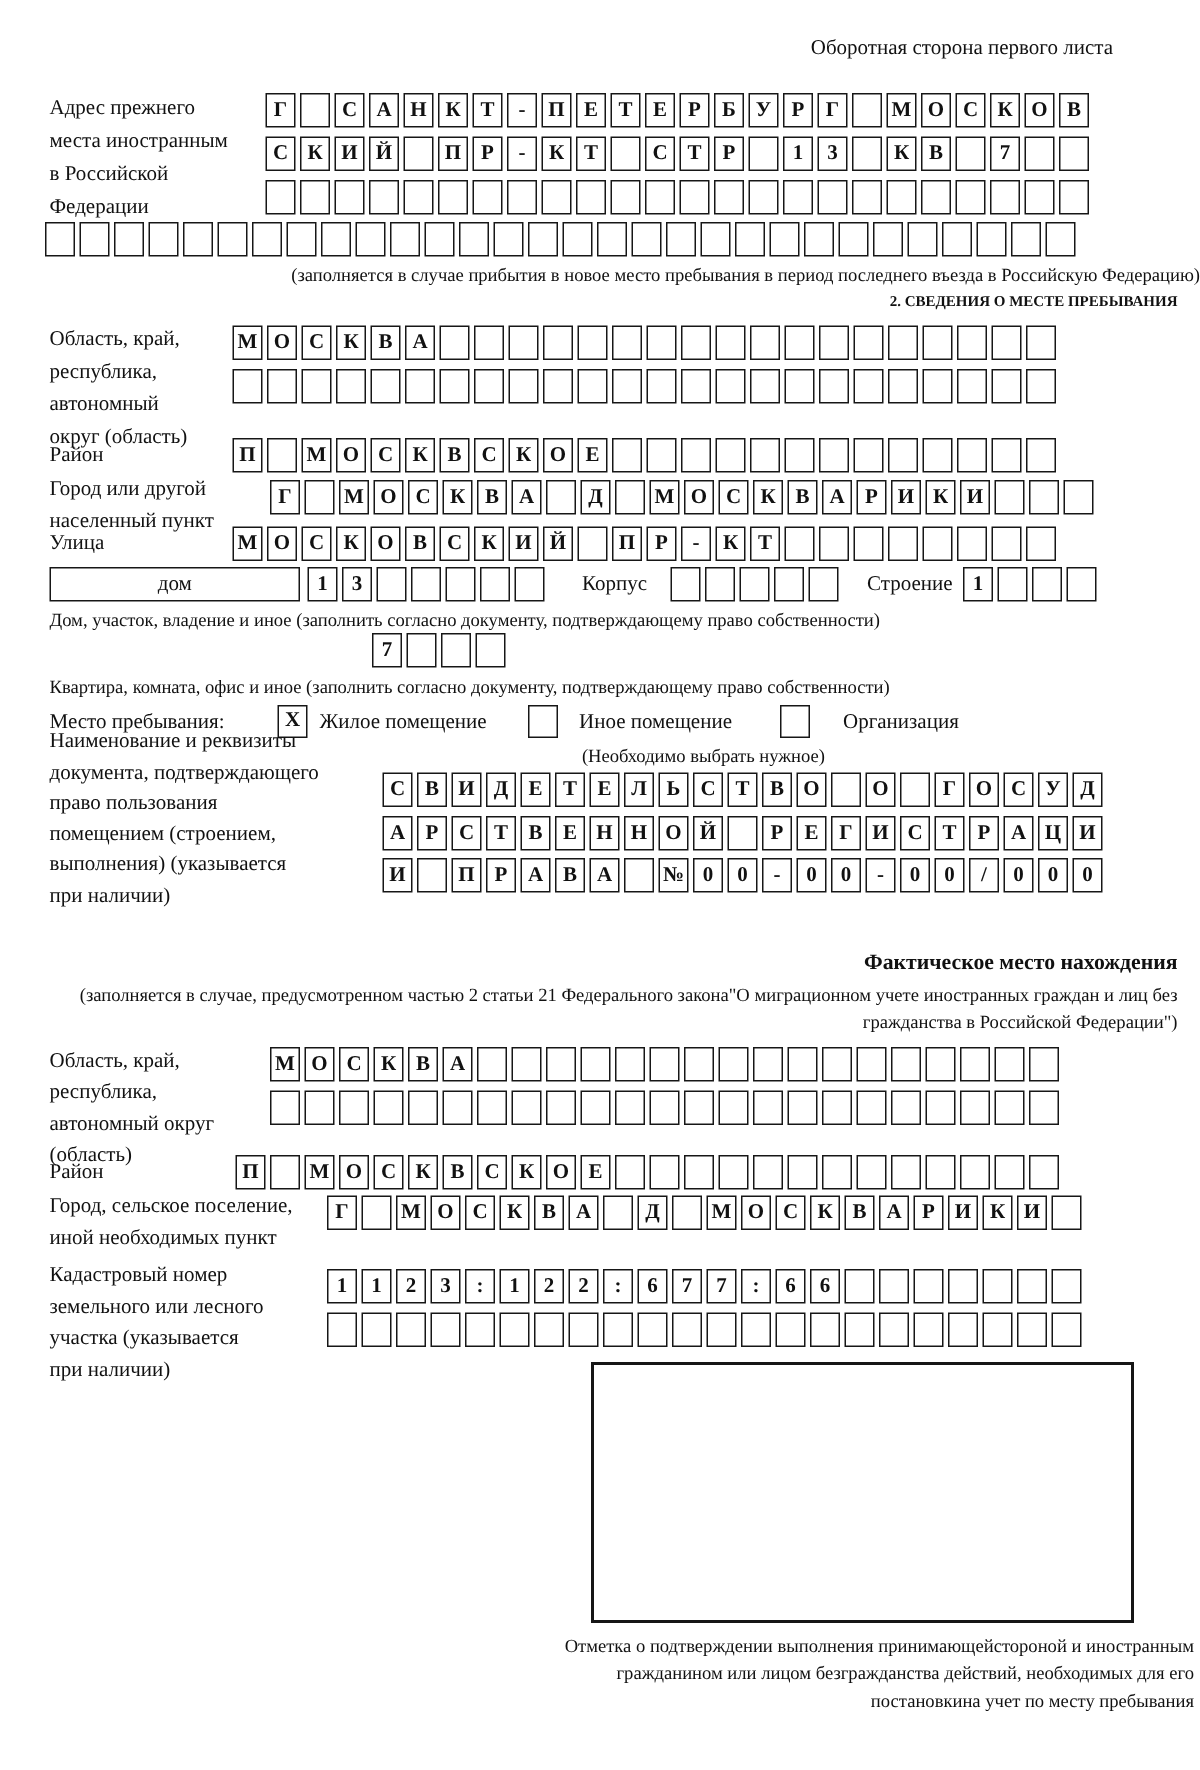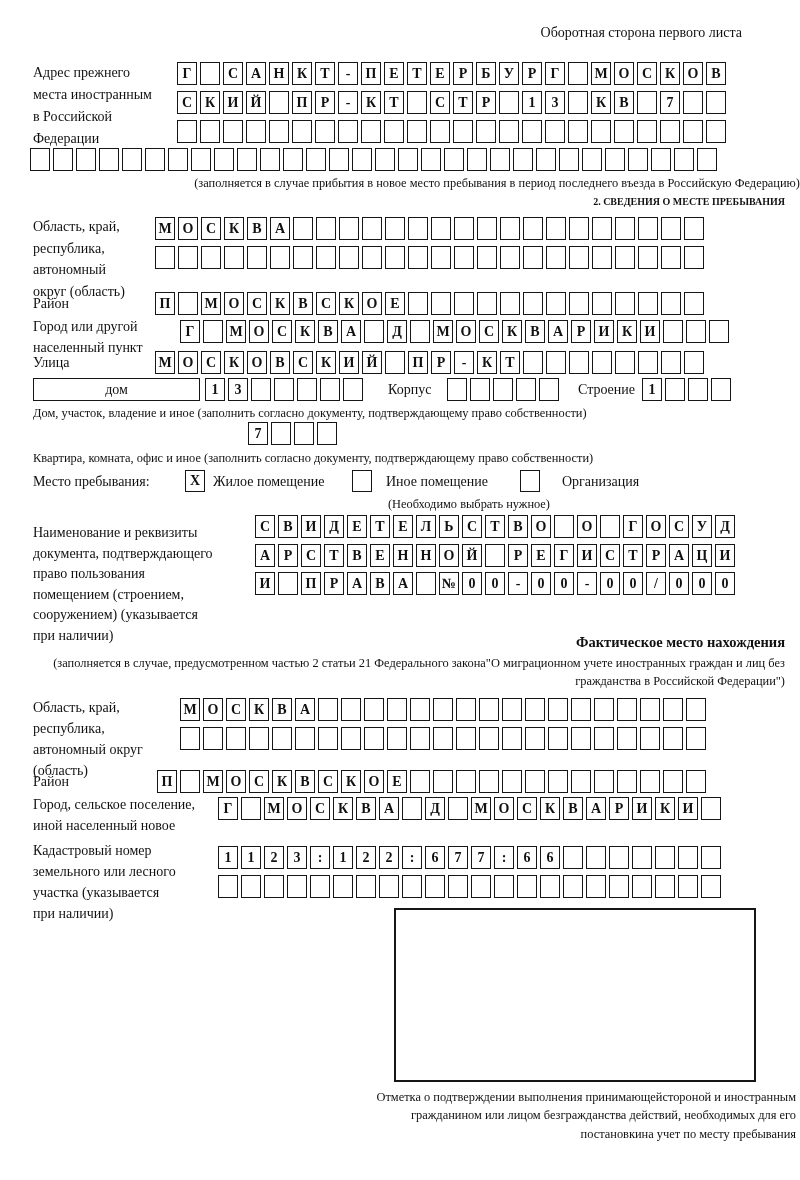--- a/index.html
+++ b/index.html
@@ -331,26 +331,26 @@
 
   <div class="lbl abs" style="left:33px;top:471px">Место пребывания:</div>
   <span class="cbox abs" style="left:185px;top:470px">X</span>
   <span class="lbl abs" style="left:213px;top:471px">Жилое помещение</span>
   <span class="cbox abs" style="left:352px;top:470px"></span>
   <span class="lbl abs" style="left:386px;top:471px">Иное помещение</span>
   <span class="cbox abs" style="left:520px;top:470px"></span>
   <span class="lbl abs" style="left:562px;top:471px">Организация</span>
   <div class="cap abs center" style="left:120px;top:496px;width:430px">(Необходимо выбрать нужное)</div>
 
-  <div class="lbl abs" style="left:33px;top:523px;line-height:20.5px">
+  <div class="lbl abs" style="left:33px;top:485px;line-height:20.5px">
       <span class="ln">Наименование и реквизиты</span>
       <span class="ln">документа, подтверждающего</span>
       <span class="ln">право пользования</span>
       <span class="ln">помещением (строением,</span>
-      <span class="ln">сооружением) (указывается</span>
+      <span class="ln">выполнения) (указывается</span>
       <span class="ln">при наличии)</span>
     </div>
   <div class="cellrow abs" style="left:255px;top:515px">
       <span class="cell">С</span>
       <span class="cell">В</span>
       <span class="cell">И</span>
       <span class="cell">Д</span>
       <span class="cell">Е</span>
       <span class="cell">Т</span>
       <span class="cell">Е</span>
@@ -499,21 +499,21 @@
       <span class="cell"></span>
       <span class="cell"></span>
       <span class="cell"></span>
       <span class="cell"></span>
       <span class="cell"></span>
       <span class="cell"></span>
     </div>
 
   <div class="lbl abs" style="left:33px;top:794px">
       <span class="ln">Город, сельское поселение,</span>
-      <span class="ln">иной населенный новое</span>
+      <span class="ln">иной необходимых пункт</span>
     </div>
   <div class="cellrow abs" style="left:218px;top:797px">
       <span class="cell">Г</span>
       <span class="cell"></span>
       <span class="cell">М</span>
       <span class="cell">О</span>
       <span class="cell">С</span>
       <span class="cell">К</span>
       <span class="cell">В</span>
       <span class="cell">А</span>

